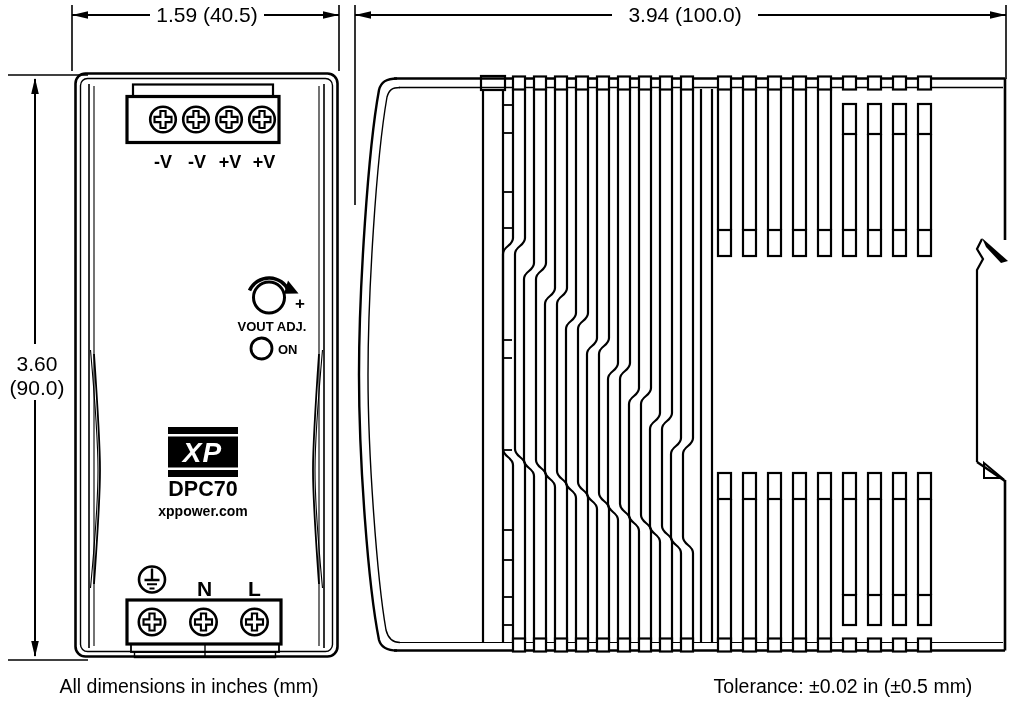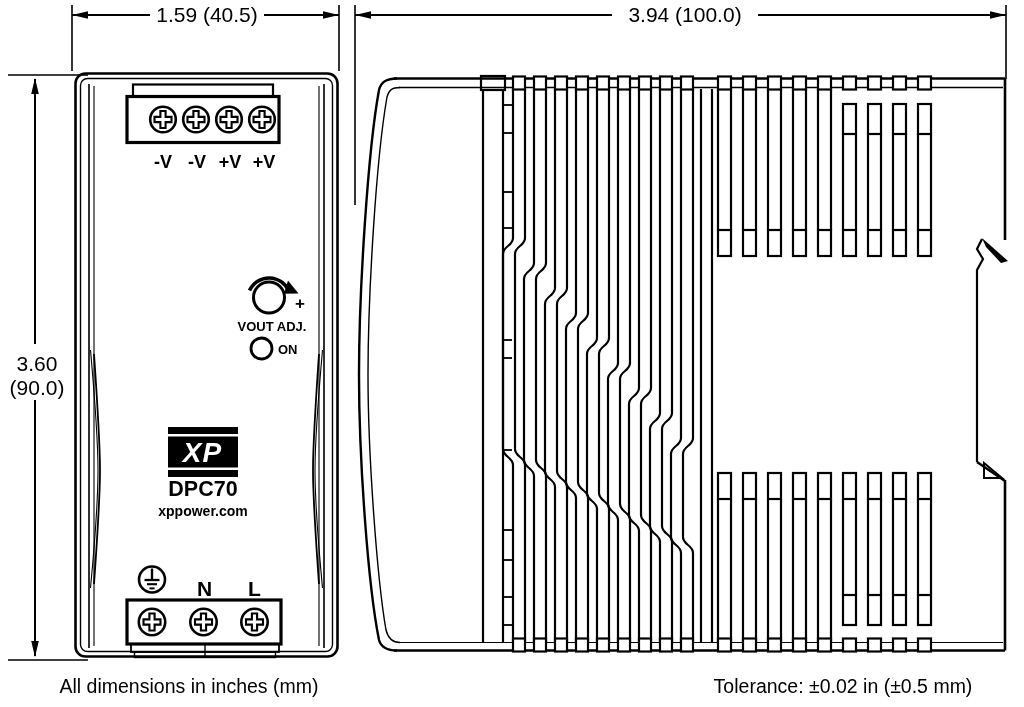--- a/index.html
+++ b/index.html
@@ -1,16 +1,16 @@
 <!DOCTYPE html>
 <html><head>
 <meta charset="utf-8">
 <style>
   html,body{margin:0;padding:0;background:#fff;}
-  #canvas{position:relative;width:1024px;height:707px;background:#fff;overflow:hidden;}
+  #canvas{position:relative;width:1024px;height:707px;background:#fff;overflow:hidden;border-radius:24px;}
   svg{display:block;}
   .ink{stroke:#000;fill:none;}
   text{font-family:"Liberation Sans",sans-serif;fill:#000;}
   .dim-text{font-size:21px;}
   .note-text{font-size:19.5px;}
   .term-label{font-size:18px;font-weight:bold;}
   .in-label{font-size:21px;font-weight:bold;}
   .small-label{font-size:13px;font-weight:bold;}
   .plus-label{font-size:17px;font-weight:bold;}
   .logo-xp{font-size:28px;font-weight:bold;font-style:italic;fill:#fff;letter-spacing:1px;}

